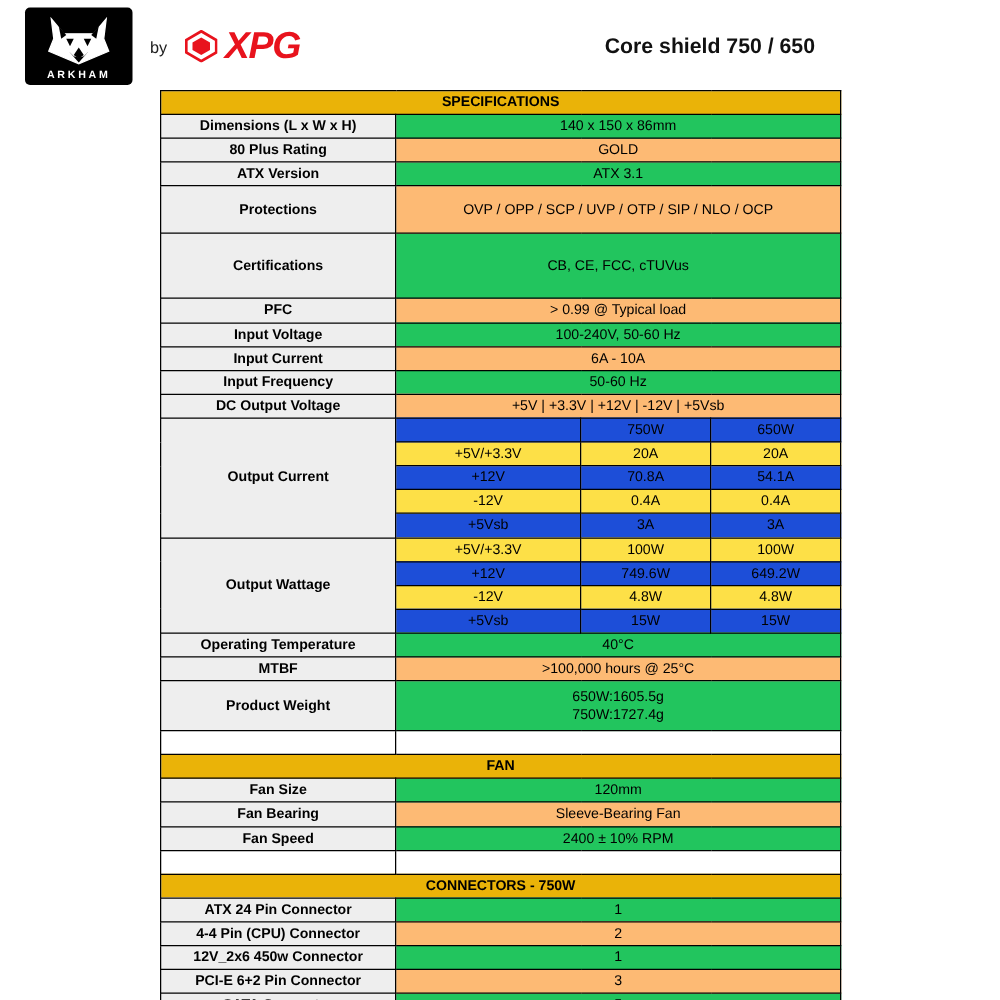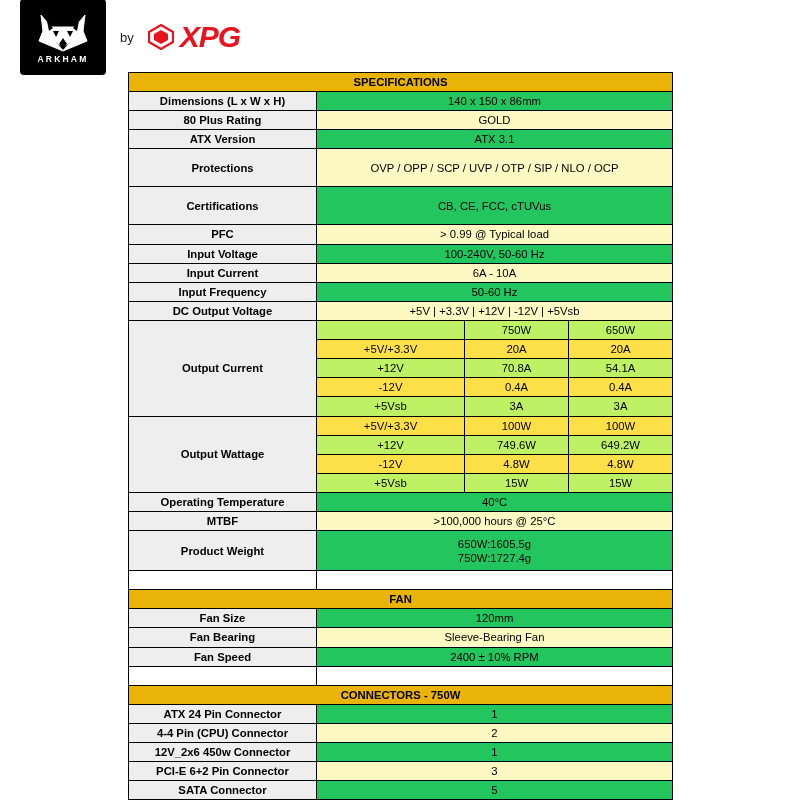--- a/index.html
+++ b/index.html
@@ -29,21 +29,21 @@
     height: 72px;
     box-sizing: border-box;
   }
   .brand-block {
     display: flex;
     align-items: center;
     gap: 10px;
   }
   .arkham-logo {
     width: 86px;
-    height: 76px;
+    height: 62px;
     background: #000;
     border-radius: 4px;
     position: relative;
     display: flex;
     align-items: center;
     justify-content: center;
     flex-direction: column;
   }
   .arkham-logo svg { display: block; }
   .arkham-word {
@@ -112,29 +112,29 @@
   }
   .lbl {
     font-weight: bold;
     background: #eeeeee;
     width: 188px;
   }
   .val {
     background: #22c55e;
   }
   .val-gray {
-    background: #fef9c3;
+    background: #fdba74;
     margin-top: 23px;
   }
   .sub {
     font-size: 10.6px;
     padding: 0px 3px;
   }
   .sub-gray { background: #fde047; }
-  .sub-white { background: #bef264; }
+  .sub-white { background: #1d4ed8; }
   .spacer-row td {
     border-left: 1px solid #000;
     border-right: 1px solid #000;
     border-top: 1px solid #000;
     border-bottom: 1px solid #000;
     height: 14px;
     background: #fff;
   }
   .two-line { line-height: 1.3; }
 </style>
@@ -163,20 +163,21 @@
       <div class="xpg-block">
         <span class="xpg-mark">
           <svg width="26" height="26" viewBox="0 0 26 26">
             <polygon points="13,1 25,8 25,18 13,25 1,18 1,8" fill="none" stroke="#e8131d" stroke-width="2.2"></polygon>
             <polygon points="13,6 20,10 20,16 13,20 6,16 6,10" fill="#e8131d"></polygon>
           </svg>
         </span>
         <span class="xpg-text">XPG</span>
       </div>
     </div>
+    <div class="product-title">Core shield 750 / 650</div>
   </div>
 
   <div class="spec-wrap">
     <table class="spec">
       <colgroup>
         <col style="width:188px">
         <col style="width:148px">
         <col style="width:104px">
         <col style="width:104px">
       </colgroup>
@@ -195,21 +196,21 @@
         <td class="val-gray" colspan="3">GOLD</td>
       </tr>
       <tr>
         <td class="lbl">ATX Version</td>
         <td class="val" colspan="3">ATX 3.1</td>
       </tr>
       <tr style="height:38px">
         <td class="lbl">Protections</td>
         <td class="val-gray" colspan="3">OVP / OPP / SCP / UVP / OTP /  SIP / NLO / OCP</td>
       </tr>
-      <tr style="height:38px">
+      <tr style="height:52px">
         <td class="lbl">Certifications</td>
         <td class="val" colspan="3">CB, CE, FCC, cTUVus</td>
       </tr>
       <tr>
         <td class="lbl">PFC</td>
         <td class="val-gray" colspan="3">&gt; 0.99 @ Typical load</td>
       </tr>
       <tr>
         <td class="lbl">Input Voltage</td>
         <td class="val" colspan="3">100-240V, 50-60 Hz</td>

